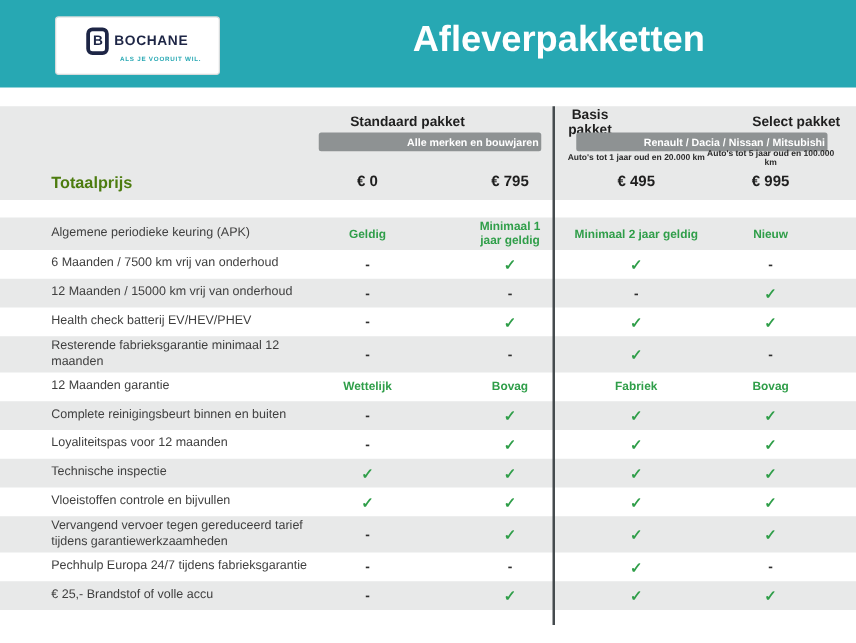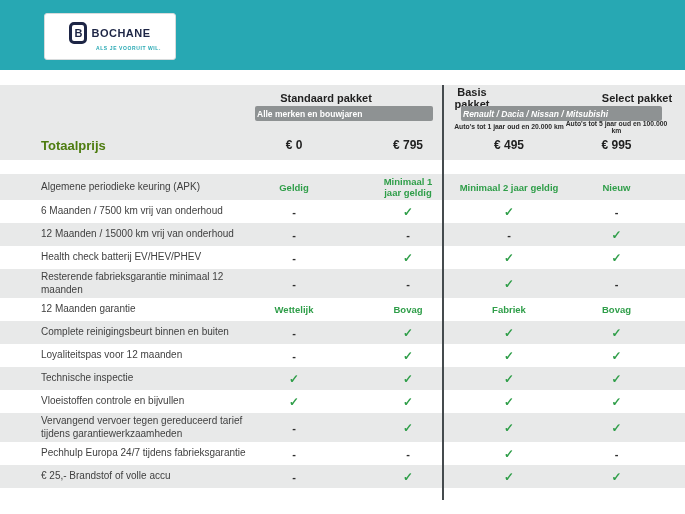--- a/index.html
+++ b/index.html
@@ -23,29 +23,29 @@
            color:#ffffff; font-size:29px; font-weight:700; }
 
   
   .frow { display:flex; align-items:center; }
   .lbl  { flex:0 0 248px; padding-left:41px; }
   .cell { text-align:center; }
   .c1 { flex:0 0 92px; } .c2 { flex:0 0 100px;padding-left:36px; }
   .gap { flex:0 0 14px; }
   .c3 { flex:0 0 110px; } .c4 { flex:0 0 105px; }
   .span12 { flex:0 0 192px; padding:0 7px; }
-  .span34 { flex:0 0 215px; padding:0 7px;font-style:italic; }
+  .span34 { flex:0 0 215px; padding:0 7px; }
 
   
   .band { margin-top:15px; background:#e8e9e9; padding:5px 0 4px 0; }
   .names { height:16px;gap:32px; }
   .hname { font-size:11px; font-weight:700; color:#1f1f1f; }
   .badges { height:15px; }
   .badge { background:#8e9293; color:#ffffff; font-size:8.5px; font-weight:700;
-           text-align:left; padding:2.5px 2px; border-radius:2px; white-space:nowrap; }
+           text-align:right; padding:2.5px 2px; border-radius:2px; white-space:nowrap; }
   .subs { height:11px; }
   .sub { font-size:6.8px; font-weight:700; color:#2b2b2b; }
   .total { height:22px; margin-top:2px; }
   .totallbl { font-size:13px; font-weight:700; color:#4d7c0f; }
   .price { font-size:12px; font-weight:700; color:#1f1f1f; }
 
   
   .tbody { margin-top:14px; }
   .row { display:flex; align-items:center; min-height:23px; padding:2px 0; }
   .row.g { background:#e8e9e9; }
@@ -65,20 +65,21 @@
   <div class="hdr">
     <div class="logo-card">
       <div class="logo-row">
         <div class="bmark">
           <span>B</span>
         </div>
         <div class="brand">BOCHANE</div>
       </div>
       <div class="tagline">ALS JE VOORUIT WIL.</div>
     </div>
+    <div class="title">Afleverpakketten</div>
   </div>
 
   <div class="band">
     <div class="frow names">
       <div class="lbl"></div>
       <div class="cell c1 hname">Standaard pakket</div>
       <div class="cell c2 hname">Basis pakket</div>
       <div class="gap"></div>
       <div class="cell c3 hname">Select pakket</div>
       <div class="cell c4 hname">Plus pakket</div>

